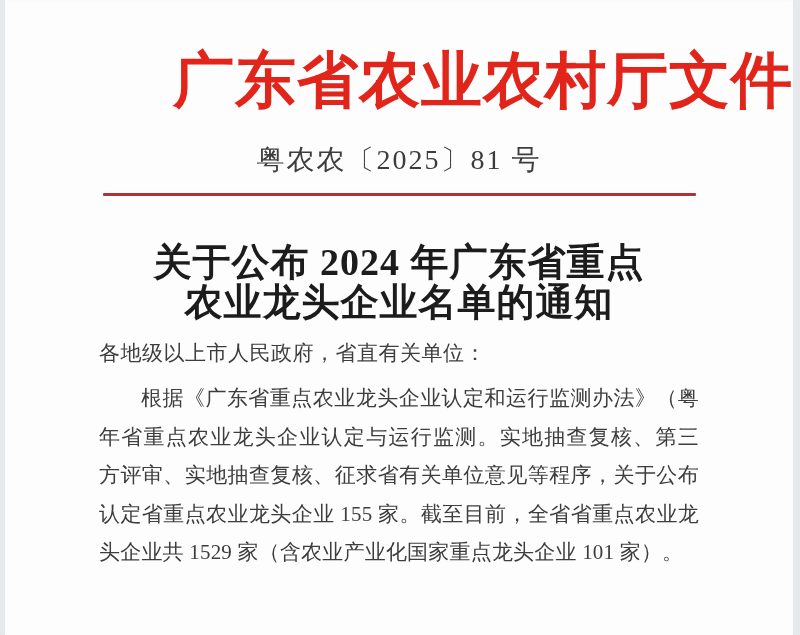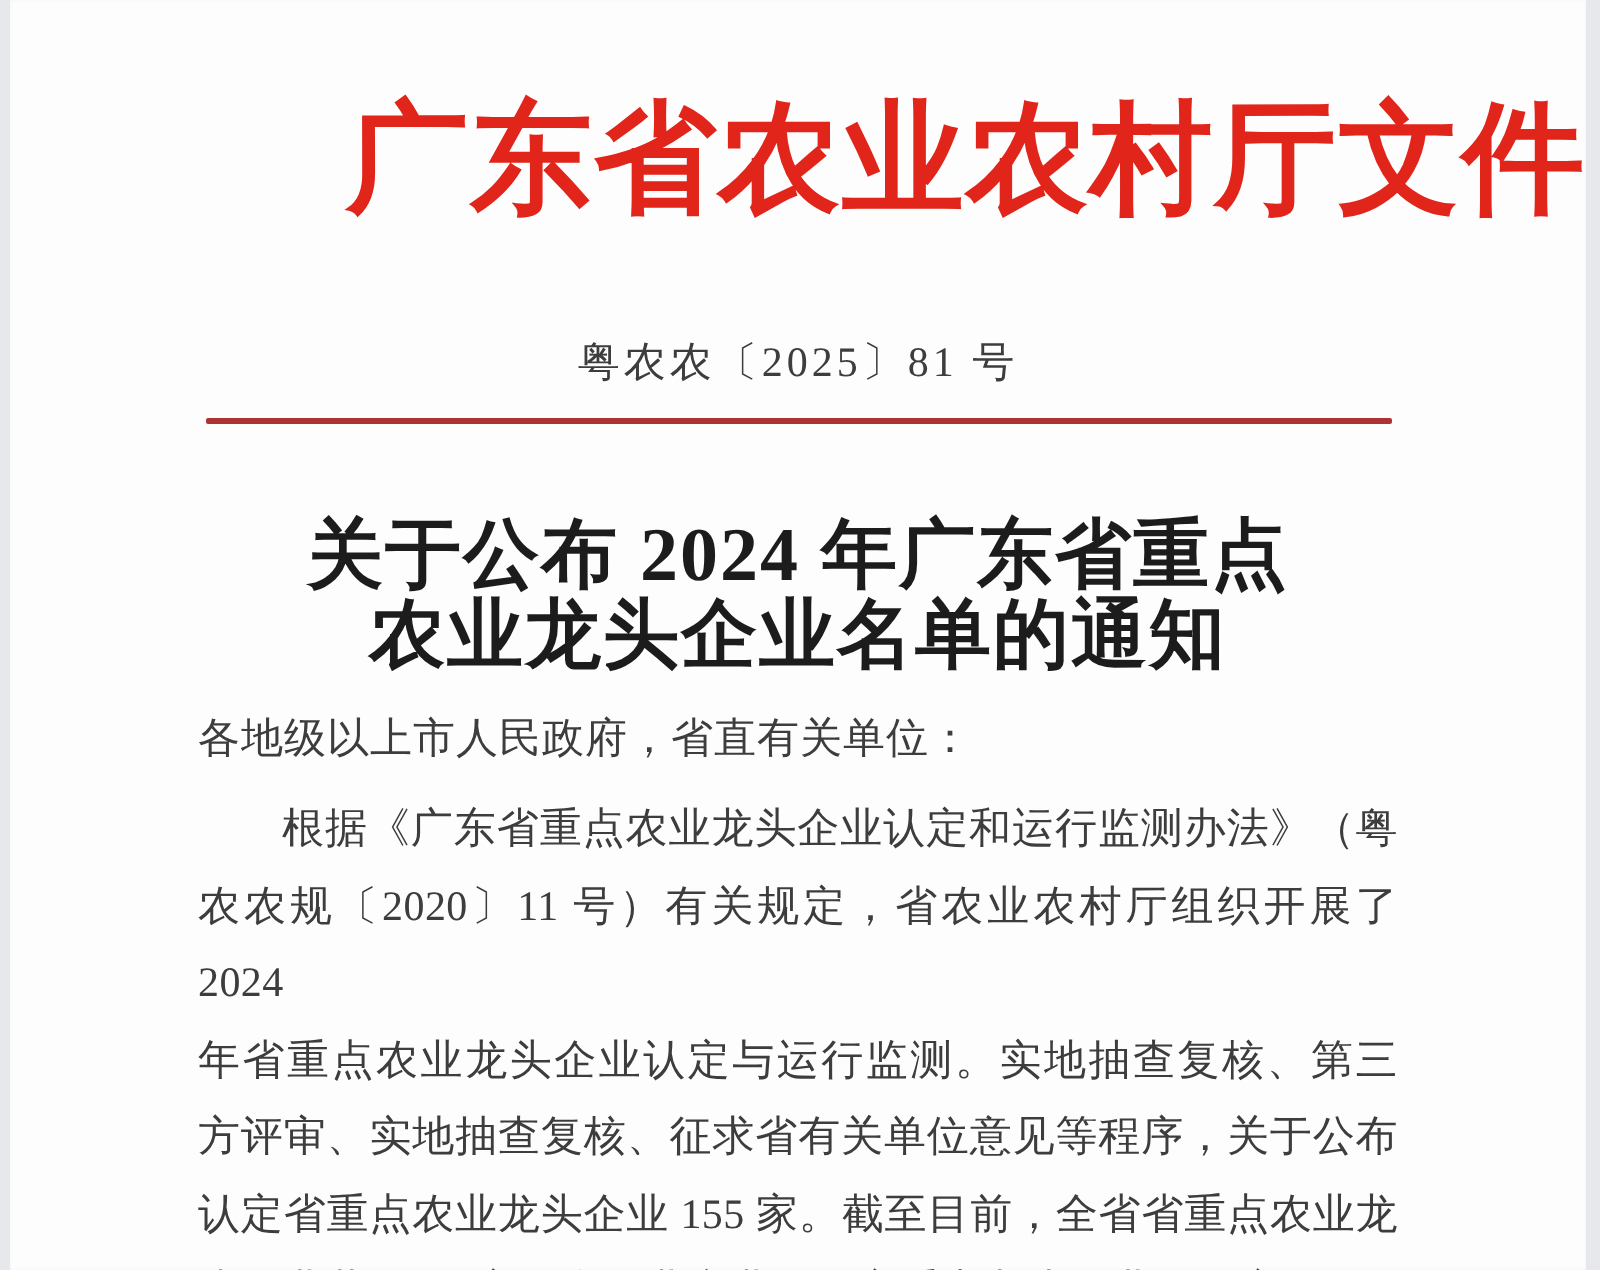--- a/index.html
+++ b/index.html
@@ -27,23 +27,23 @@
     margin-top: 44px;
     text-align: right;
     font-size: 61px;
     font-weight: bold;
     line-height: 1.2;
     color: var(--header-red);
     letter-spacing: 1px;
     white-space: nowrap;
   }
   .doc-number {
-    margin-top: 50px;
+    margin-top: 24px;
     text-align: center;
-    font-size: 21px;
+    font-size: 28px;
     color: var(--text-dark);
     letter-spacing: 2px;
   }
   .divider {
     width: 593px;
     height: 3px;
     margin: 14px auto 0;
     background: var(--divider-red);
     border-radius: 1px;
   }
@@ -98,21 +98,20 @@
   <div class="doc-title">
     <div>关于公布 2024 年广东省重点</div>
     <div>农业龙头企业名单的通知</div>
   </div>
 
   <div class="content">
     <div class="salutation">各地级以上市人民政府，省直有关单位：</div>
 
     <div class="paragraph">
       <div class="body-line indent justify">根据《广东省重点农业龙头企业认定和运行监测办法》（粤</div>
-      <div class="body-line justify">农农规〔2020〕11 号）有关规定，省农业农村厅组织开展了 2024</div>
       <div class="body-line justify">年省重点农业龙头企业认定与运行监测。实地抽查复核、第三</div>
       <div class="body-line justify">方评审、实地抽查复核、征求省有关单位意见等程序，关于公布</div>
       <div class="body-line justify">认定省重点农业龙头企业 155 家。截至目前，全省省重点农业龙</div>
       <div class="body-line">头企业共 1529 家（含农业产业化国家重点龙头企业 101 家）。</div>
     </div>
   </div>
 
 </div>
 
 </body></html>

